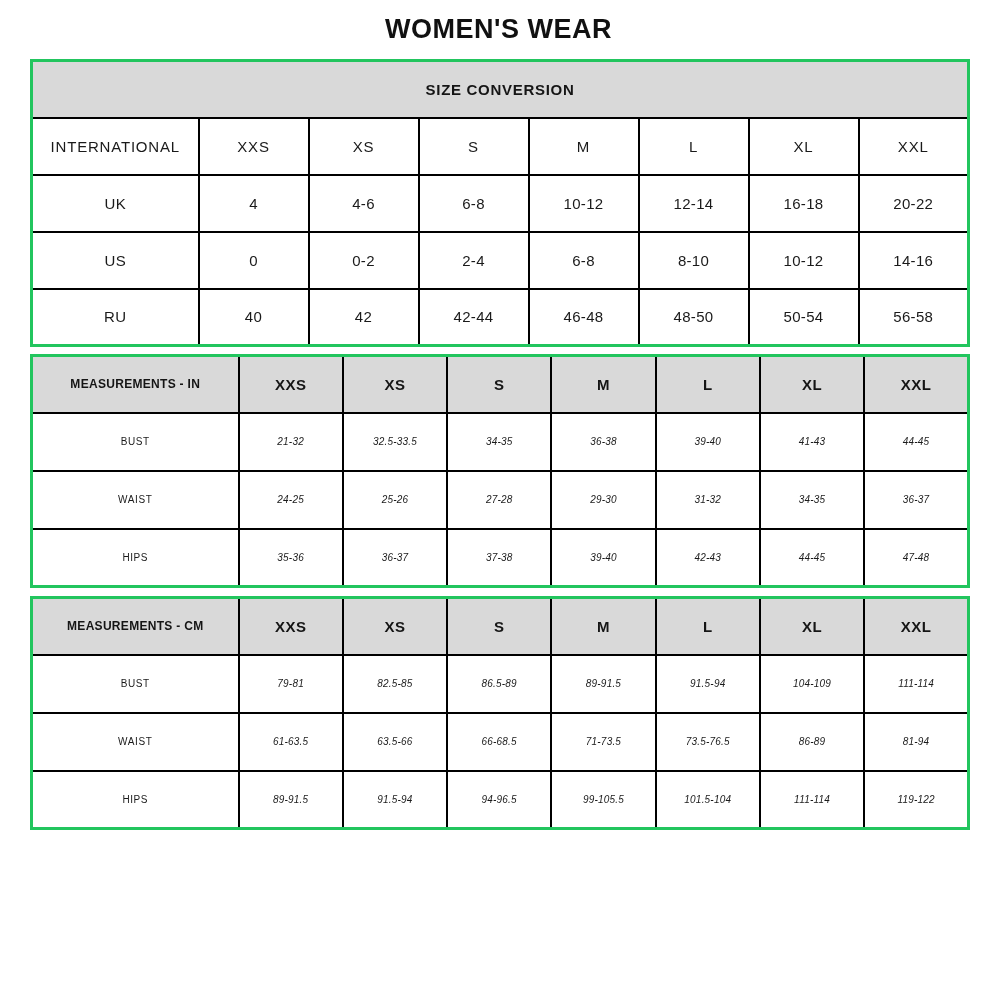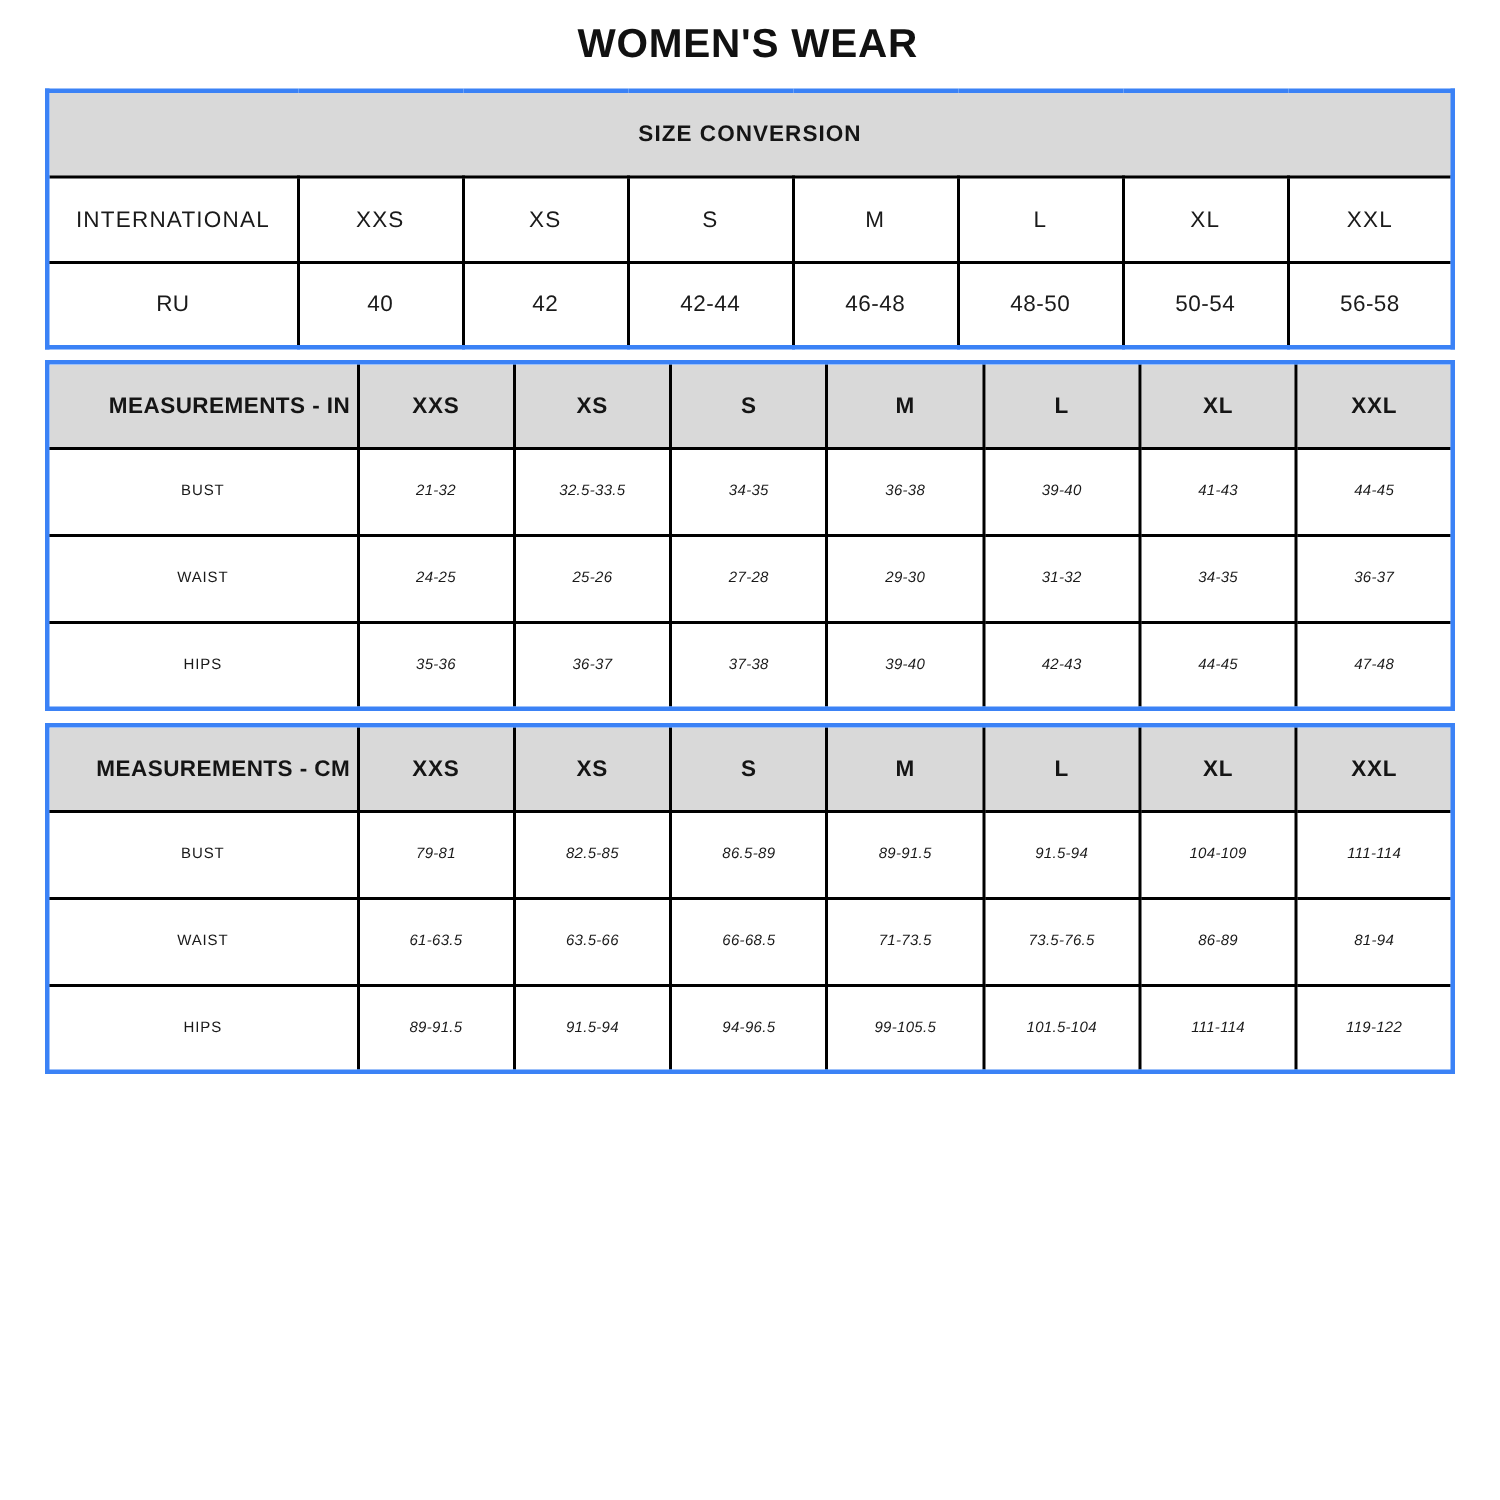--- a/index.html
+++ b/index.html
@@ -21,21 +21,21 @@
     text-align: center;
     font-size: 27px;
     font-weight: 700;
     letter-spacing: 0.5px;
     color: #111111;
   }
   table.tbl {
     border-collapse: collapse;
     table-layout: fixed;
     width: 940px;
-    border: 3px solid #3b82f6;
+    border: 3px solid #22c55e;
   }
   table.tbl td, table.tbl th {
     border: 2px solid #000000;
     text-align: center;
     vertical-align: middle;
     padding: 0 4px;
     overflow: hidden;
   }
   .t1 col.label-col { width: 167px; }
   .t23 col.label-col { width: 207px; }
@@ -59,21 +59,21 @@
   
   .t23 tr { height: 58px; }
   .t23 tr.size-header-row { height: 57px; }
   .t23 tr.size-header-row td {
     background: #d9d9d9;
     font-weight: 700;
     font-size: 15px;
     letter-spacing: 0.5px;
     color: #151515;
   }
-  .t23 tr.size-header-row td.label-cell { font-size: 15px; letter-spacing: 0.3px; text-align: right; }
+  .t23 tr.size-header-row td.label-cell { font-size: 12px; letter-spacing: 0.3px; }
   .t23 td.label-cell { font-size: 10px; letter-spacing: 0.6px; }
   .t23 td.value-cell { font-size: 10px; letter-spacing: 0.2px; font-style: italic; }
 
   .gap-t2 { margin-top: 7px; }
   .gap-t3 { margin-top: 8px; }
 </style>
 </head>
 <body>
 
 <div class="page">
@@ -101,20 +101,40 @@
           <td class="label-cell">INTERNATIONAL</td>
           <td class="size-cell">XXS</td>
           <td class="size-cell">XS</td>
           <td class="size-cell">S</td>
           <td class="size-cell">M</td>
           <td class="size-cell">L</td>
           <td class="size-cell">XL</td>
           <td class="size-cell">XXL</td>
         </tr>
         <tr>
+          <td class="label-cell">UK</td>
+          <td class="value-cell">4</td>
+          <td class="value-cell">4-6</td>
+          <td class="value-cell">6-8</td>
+          <td class="value-cell">10-12</td>
+          <td class="value-cell">12-14</td>
+          <td class="value-cell">16-18</td>
+          <td class="value-cell">20-22</td>
+        </tr>
+        <tr>
+          <td class="label-cell">US</td>
+          <td class="value-cell">0</td>
+          <td class="value-cell">0-2</td>
+          <td class="value-cell">2-4</td>
+          <td class="value-cell">6-8</td>
+          <td class="value-cell">8-10</td>
+          <td class="value-cell">10-12</td>
+          <td class="value-cell">14-16</td>
+        </tr>
+        <tr>
           <td class="label-cell">RU</td>
           <td class="value-cell">40</td>
           <td class="value-cell">42</td>
           <td class="value-cell">42-44</td>
           <td class="value-cell">46-48</td>
           <td class="value-cell">48-50</td>
           <td class="value-cell">50-54</td>
           <td class="value-cell">56-58</td>
         </tr>
       </tbody>

